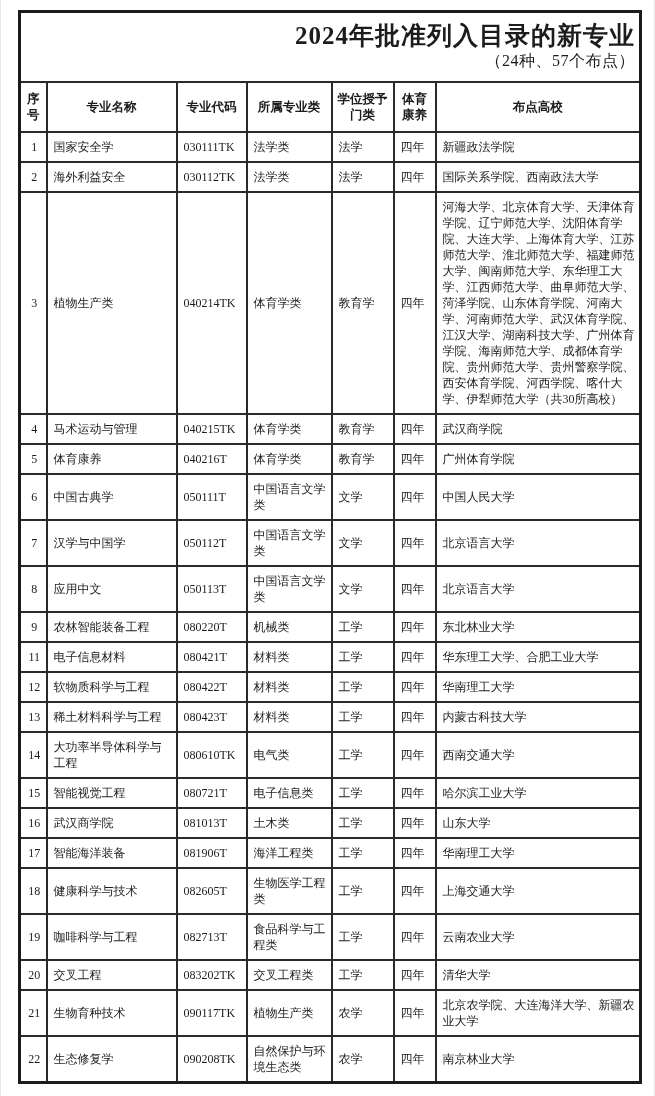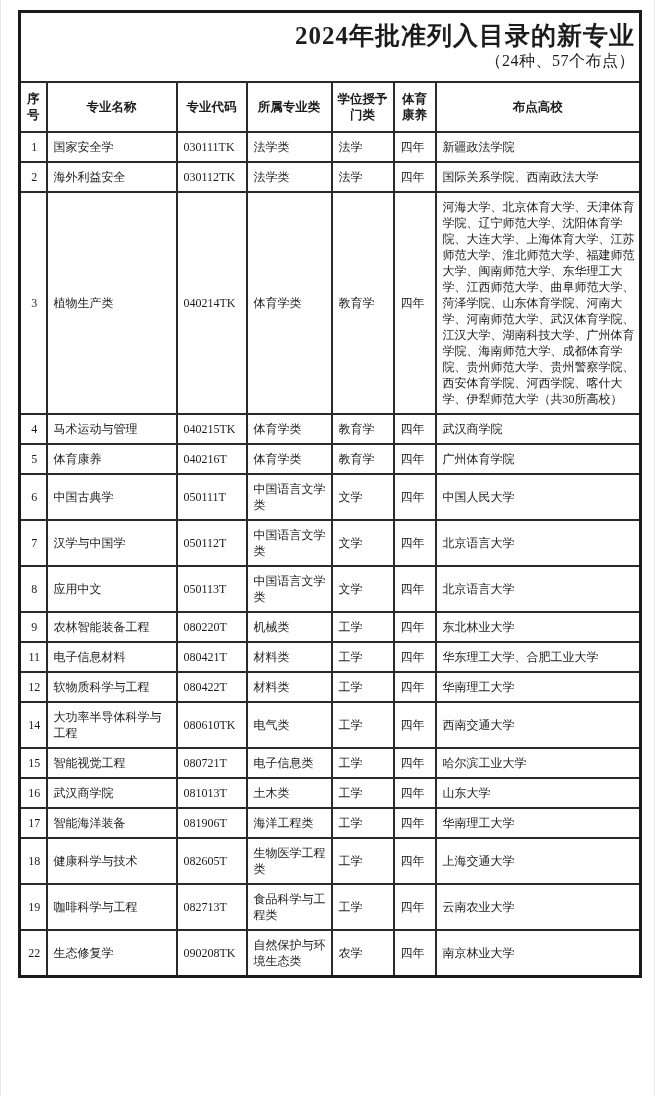--- a/index.html
+++ b/index.html
@@ -198,20 +198,29 @@
         <tr>
         <td class="c-no">12</td>
         <td class="c-name">软物质科学与工程</td>
         <td class="c-code">080422T</td>
         <td class="c-cat">材料类</td>
         <td class="c-deg">工学</td>
         <td class="c-years">四年</td>
         <td class="c-schools">华南理工大学</td>
       </tr>
         <tr>
+        <td class="c-no">13</td>
+        <td class="c-name">稀土材料科学与工程</td>
+        <td class="c-code">080423T</td>
+        <td class="c-cat">材料类</td>
+        <td class="c-deg">工学</td>
+        <td class="c-years">四年</td>
+        <td class="c-schools">内蒙古科技大学</td>
+      </tr>
+        <tr>
         <td class="c-no">14</td>
         <td class="c-name">大功率半导体科学与工程</td>
         <td class="c-code">080610TK</td>
         <td class="c-cat">电气类</td>
         <td class="c-deg">工学</td>
         <td class="c-years">四年</td>
         <td class="c-schools">西南交通大学</td>
       </tr>
         <tr>
         <td class="c-no">15</td>
@@ -250,20 +259,38 @@
         <td class="c-schools">上海交通大学</td>
       </tr>
         <tr>
         <td class="c-no">19</td>
         <td class="c-name">咖啡科学与工程</td>
         <td class="c-code">082713T</td>
         <td class="c-cat">食品科学与工程类</td>
         <td class="c-deg">工学</td>
         <td class="c-years">四年</td>
         <td class="c-schools">云南农业大学</td>
+      </tr>
+        <tr>
+        <td class="c-no">20</td>
+        <td class="c-name">交叉工程</td>
+        <td class="c-code">083202TK</td>
+        <td class="c-cat">交叉工程类</td>
+        <td class="c-deg">工学</td>
+        <td class="c-years">四年</td>
+        <td class="c-schools">清华大学</td>
+      </tr>
+        <tr>
+        <td class="c-no">21</td>
+        <td class="c-name">生物育种技术</td>
+        <td class="c-code">090117TK</td>
+        <td class="c-cat">植物生产类</td>
+        <td class="c-deg">农学</td>
+        <td class="c-years">四年</td>
+        <td class="c-schools">北京农学院、大连海洋大学、新疆农业大学</td>
       </tr>
         <tr>
         <td class="c-no">22</td>
         <td class="c-name">生态修复学</td>
         <td class="c-code">090208TK</td>
         <td class="c-cat">自然保护与环境生态类</td>
         <td class="c-deg">农学</td>
         <td class="c-years">四年</td>
         <td class="c-schools">南京林业大学</td>
       </tr>

